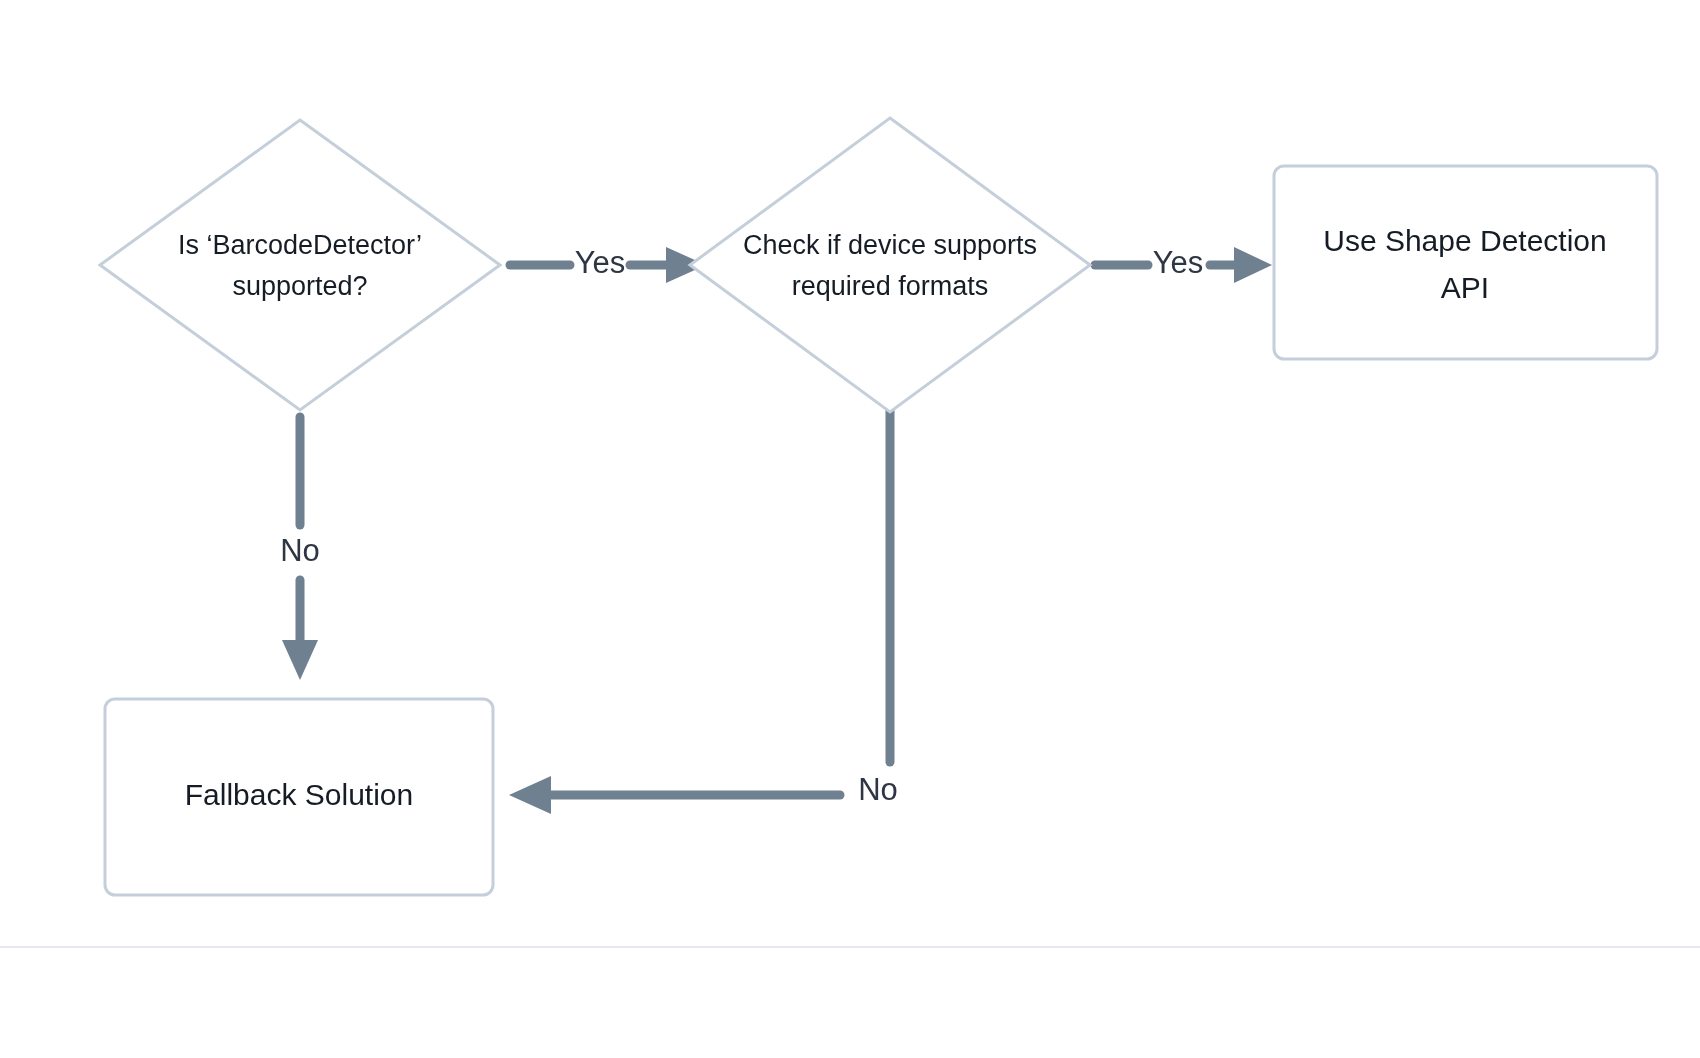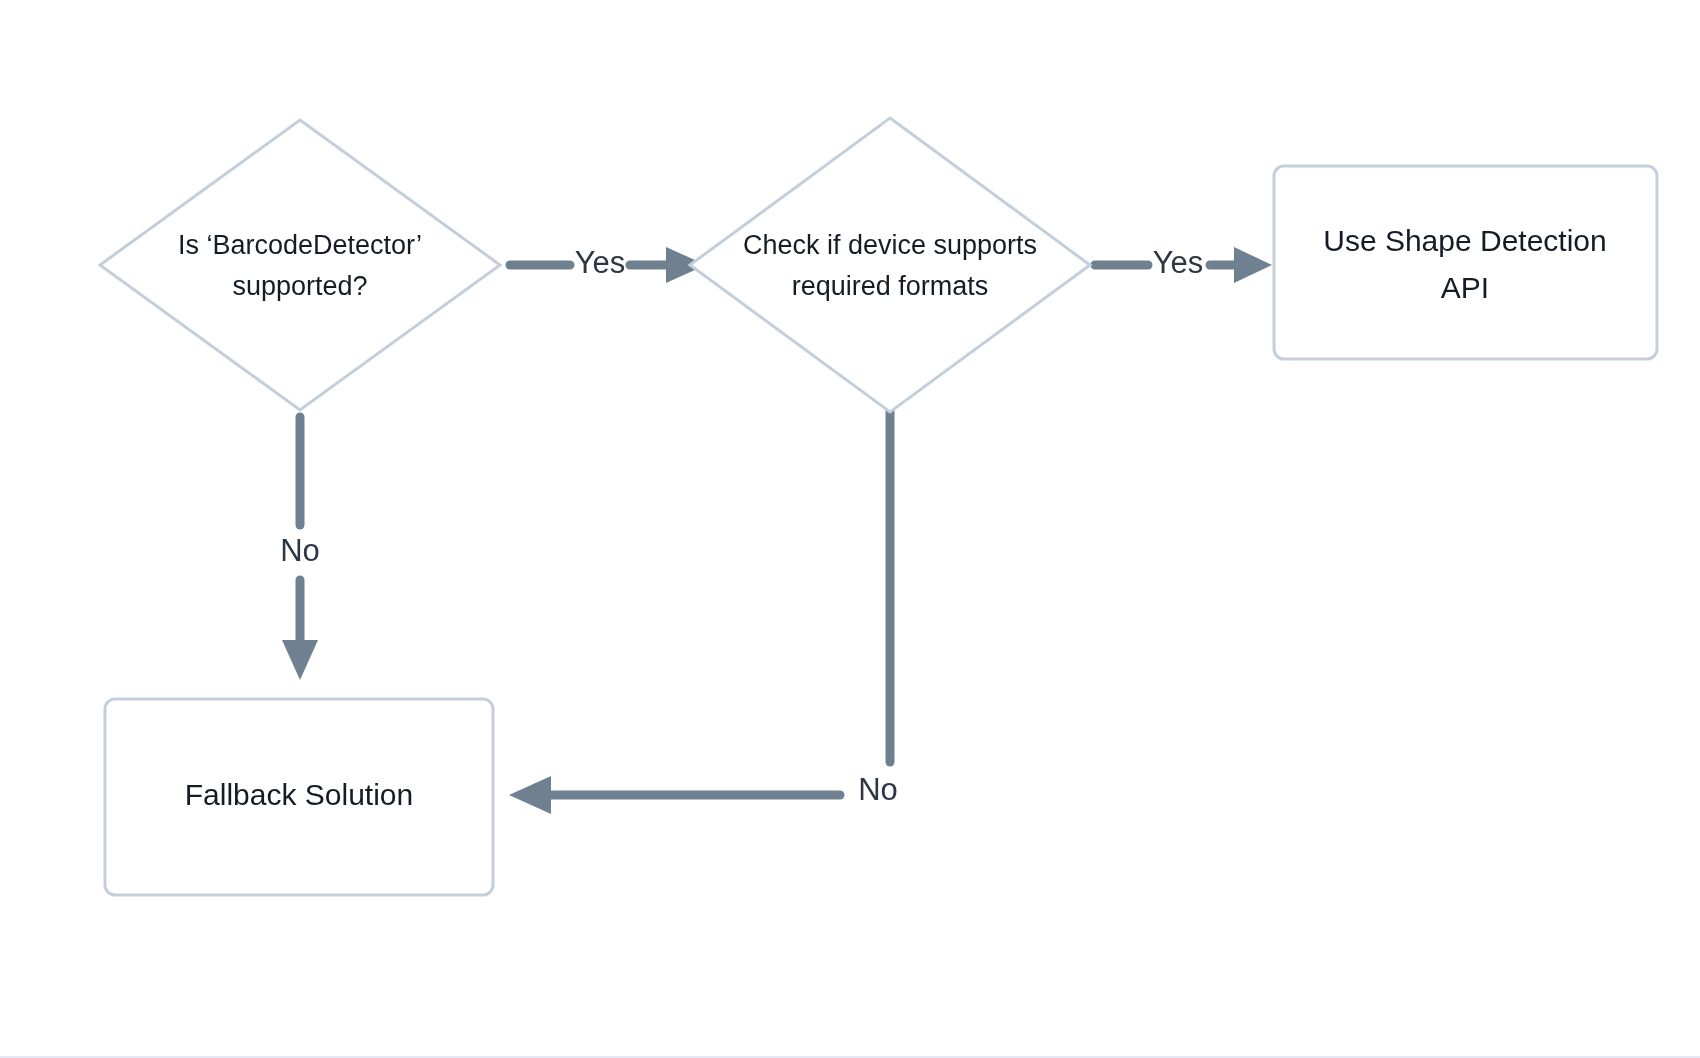--- a/index.html
+++ b/index.html
@@ -9,21 +9,21 @@
   }
   body {
     width: 1700px;
     height: 1058px;
     font-family: "Liberation Sans", sans-serif;
     overflow: hidden;
   }
   #canvas {
     position: relative;
     width: 1700px;
-    height: 1058px;
+    height: 948px;
     background: #ffffff;
   }
   #flow-svg {
     position: absolute;
     top: 0;
     left: 0;
     width: 1700px;
     height: 1058px;
     display: block;
   }

